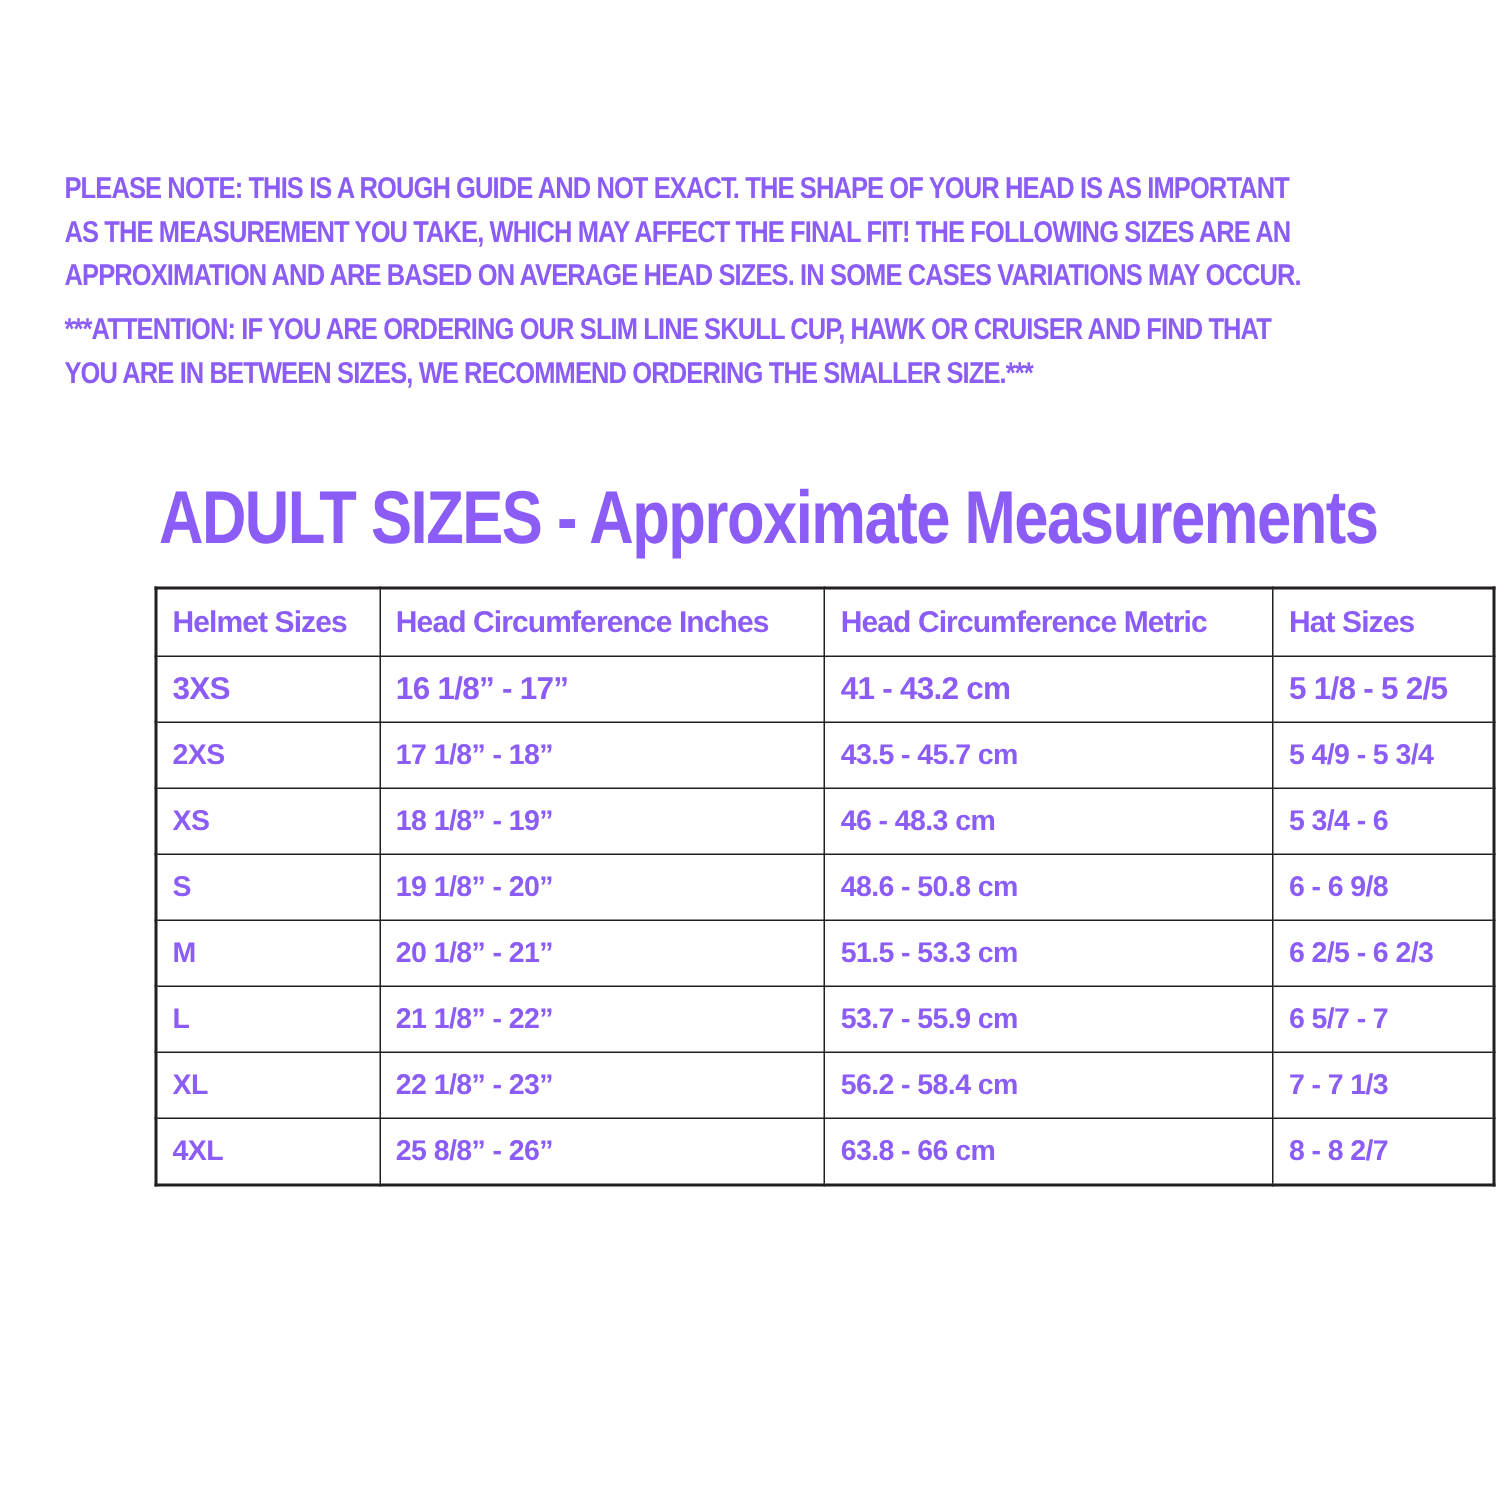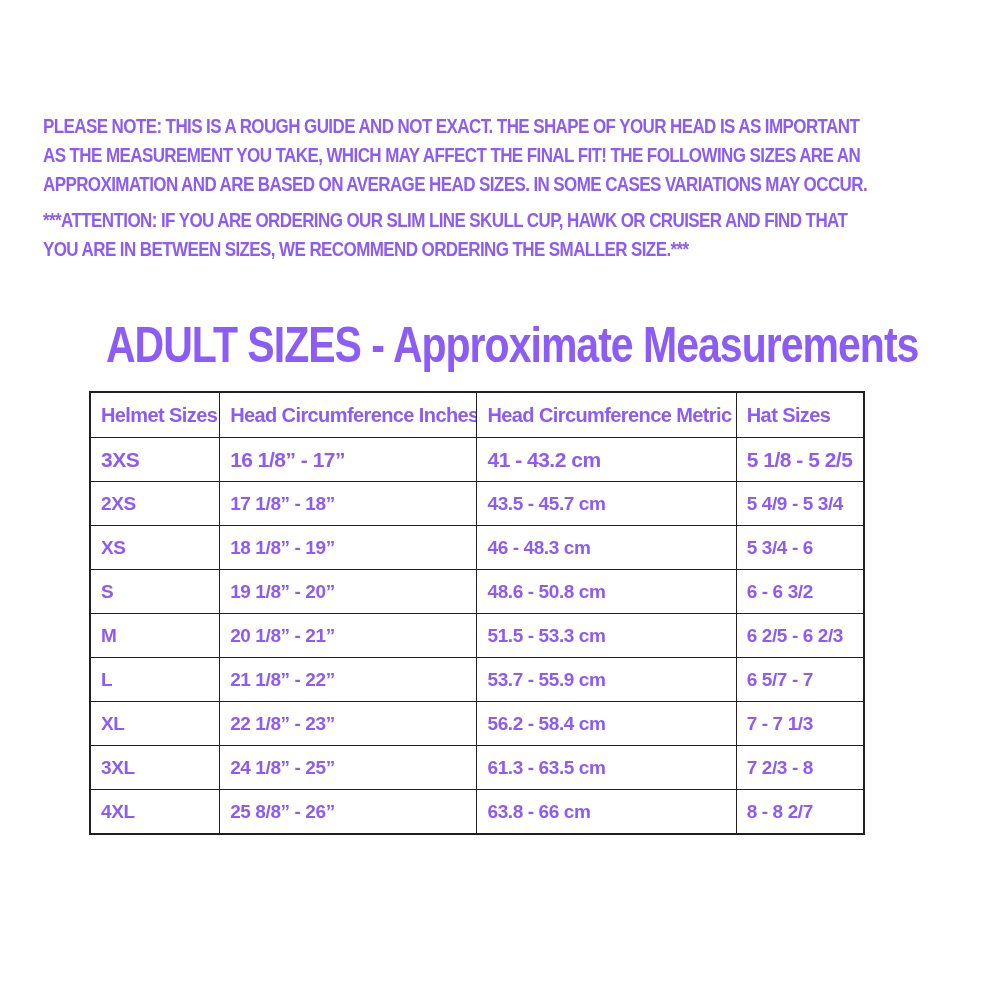--- a/index.html
+++ b/index.html
@@ -38,22 +38,22 @@
     font-size: 50px;
     font-weight: 600;
     letter-spacing: -1.2px;
     white-space: nowrap;
     transform: scaleX(0.82);
     transform-origin: 0 0;
   }
   table.size-table {
     position: absolute;
     top: 391px;
-    left: 89px;
-    width: 776px;
+    left: 103px;
+    width: 894px;
     border-collapse: collapse;
     table-layout: fixed;
     border: 2px solid #231f20;
   }
   .size-table th, .size-table td {
     border: 1.5px solid #231f20;
     text-align: left;
     vertical-align: middle;
     padding: 0 2px 0 10px;
     overflow: hidden;
@@ -125,47 +125,41 @@
         <tr>
           <td>XS</td>
           <td>18 1/8” - 19”</td>
           <td>46 - 48.3 cm</td>
           <td>5 3/4 - 6</td>
         </tr>
         <tr>
           <td>S</td>
           <td>19 1/8” - 20”</td>
           <td>48.6 - 50.8 cm</td>
-          <td>6 - 6 3/2</td>
+          <td>6 - 6 9/8</td>
         </tr>
         <tr>
           <td>M</td>
           <td>20 1/8” - 21”</td>
           <td>51.5 - 53.3 cm</td>
           <td>6 2/5 - 6 2/3</td>
         </tr>
         <tr>
           <td>L</td>
           <td>21 1/8” - 22”</td>
           <td>53.7 - 55.9 cm</td>
           <td>6 5/7 - 7</td>
         </tr>
         <tr>
           <td>XL</td>
           <td>22 1/8” - 23”</td>
           <td>56.2 - 58.4 cm</td>
           <td>7 - 7 1/3</td>
         </tr>
         <tr>
-          <td>3XL</td>
-          <td>24 1/8” - 25”</td>
-          <td>61.3 - 63.5 cm</td>
-          <td>7 2/3 - 8</td>
-        </tr>
-        <tr>
           <td>4XL</td>
           <td>25 8/8” - 26”</td>
           <td>63.8 - 66 cm</td>
           <td>8 - 8 2/7</td>
         </tr>
       </tbody>
   </table>
 
 </div>
 

